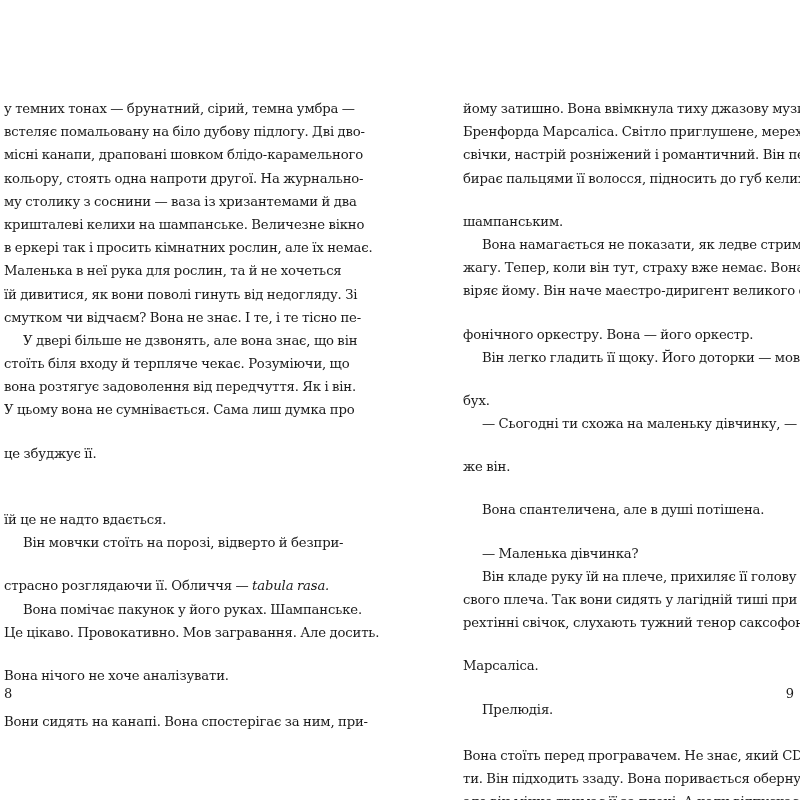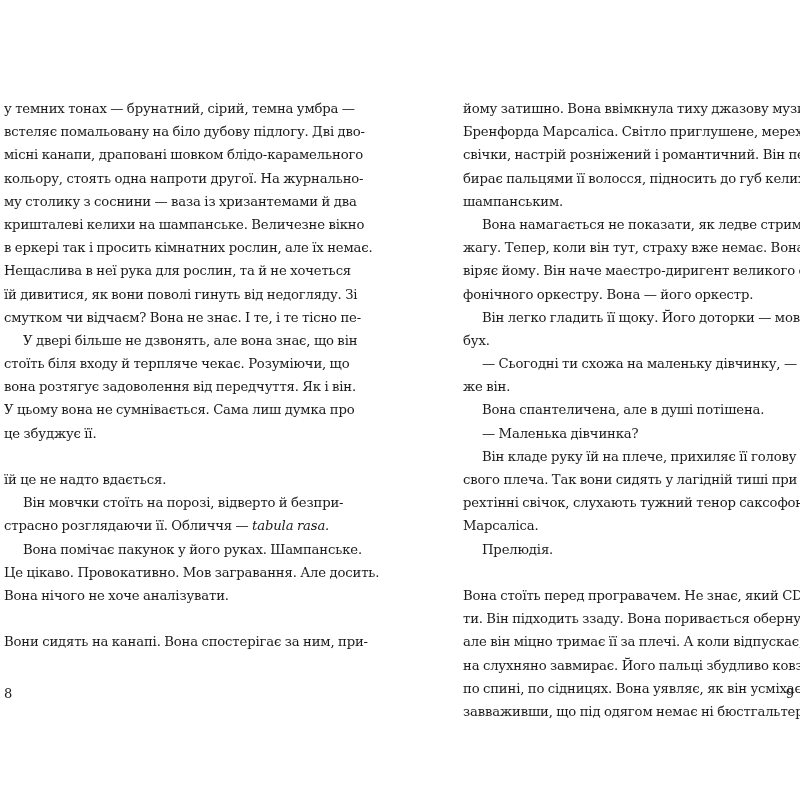--- a/index.html
+++ b/index.html
@@ -14,21 +14,21 @@
   .text {
     position: absolute; top: 97px;
     font-size: 13.2px; line-height: 23.2px;
     text-align: justify;
     letter-spacing: -0.15px;
     word-spacing: -0.5px;
   }
   .left .text { left: 4px; width: 331px; }
   .right .text { left: 63px; width: 334px; }
   .line { display: block; height: 23.2px; white-space: nowrap; overflow: visible; text-align-last: justify; }
-  .line.last { text-align-last: left; }
+  .line.last { text-align-last: left; margin-top: 20px; }
   .indent { padding-left: 19px; }
   .gap { height: 23.2px; display: block; }
   .it { font-style: italic; }
   .folio {
     position: absolute; top: 686px; font-family: "DejaVu Serif", "Liberation Serif", serif;
     font-size: 13px; color: #1a1a1a;
   }
   .left .folio { left: 4px; }
   .right .folio { right: 6px; }
 </style>
@@ -37,21 +37,21 @@
 
 <div class="page left">
   <div class="text" id="left-text">
       <span class="line "><span>у темних тонах — брунатний, сірий, темна умбра —</span></span>
       <span class="line "><span>встеляє помальовану на біло дубову підлогу. Дві дво-</span></span>
       <span class="line "><span>місні канапи, драповані шовком блідо-карамельного</span></span>
       <span class="line "><span>кольору, стоять одна напроти другої. На журнально-</span></span>
       <span class="line "><span>му столику з соснини — ваза із хризантемами й два</span></span>
       <span class="line "><span>кришталеві келихи на шампанське. Величезне вікно</span></span>
       <span class="line "><span>в еркері так і просить кімнатних рослин, але їх немає.</span></span>
-      <span class="line "><span>Нещаслива в неї рука для рослин, та й не хочеться</span></span>
+      <span class="line "><span>Маленька в неї рука для рослин, та й не хочеться</span></span>
       <span class="line "><span>їй дивитися, як вони поволі гинуть від недогляду. Зі</span></span>
       <span class="line "><span>смутком чи відчаєм? Вона не знає. І те, і те тісно пе-</span></span>
       <span class="line indent"><span>У двері більше не дзвонять, але вона знає, що він</span></span>
       <span class="line "><span>стоїть біля входу й терпляче чекає. Розуміючи, що</span></span>
       <span class="line "><span>вона розтягує задоволення від передчуття. Як і він.</span></span>
       <span class="line "><span>У цьому вона не сумнівається. Сама лиш думка про</span></span>
       <span class="line last"><span>це збуджує її.</span></span>
       <span class="gap"></span>
       <span class="line last"><span>їй це не надто вдається.</span></span>
       <span class="line indent"><span>Він мовчки стоїть на порозі, відверто й безпри-</span></span>

